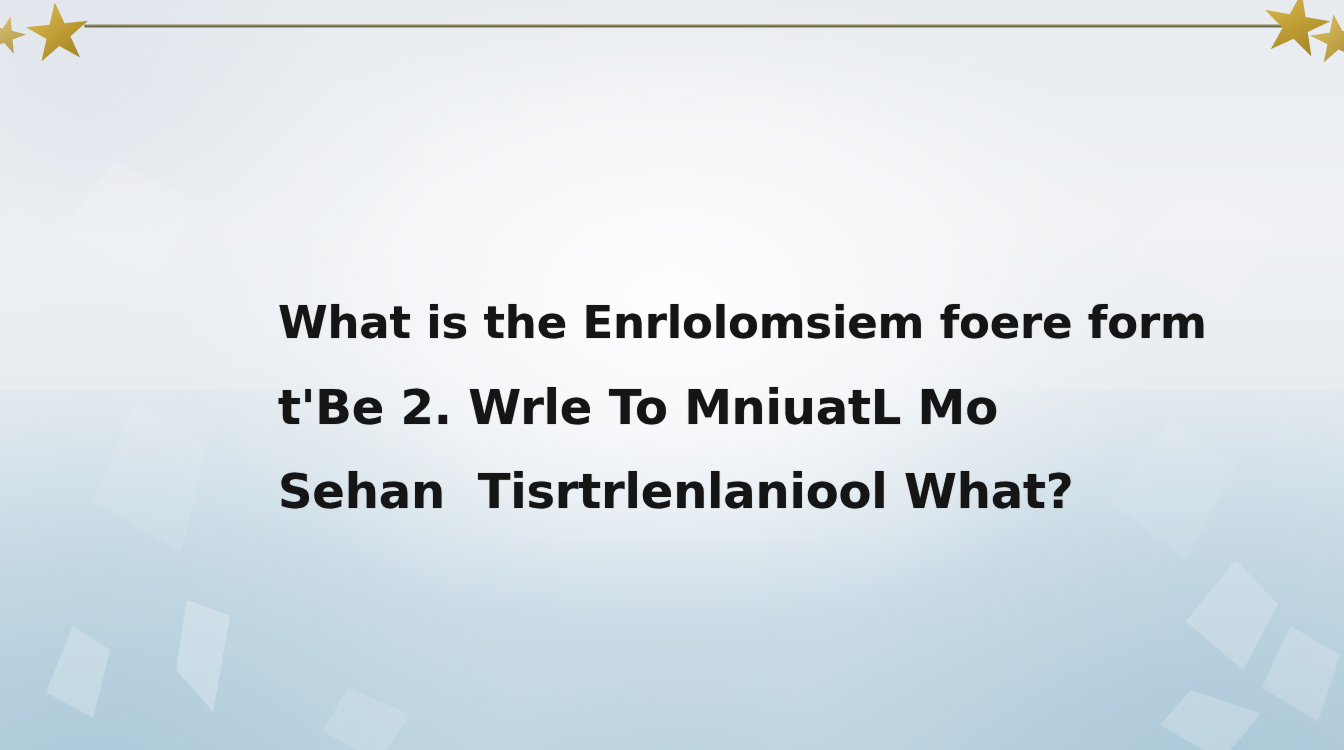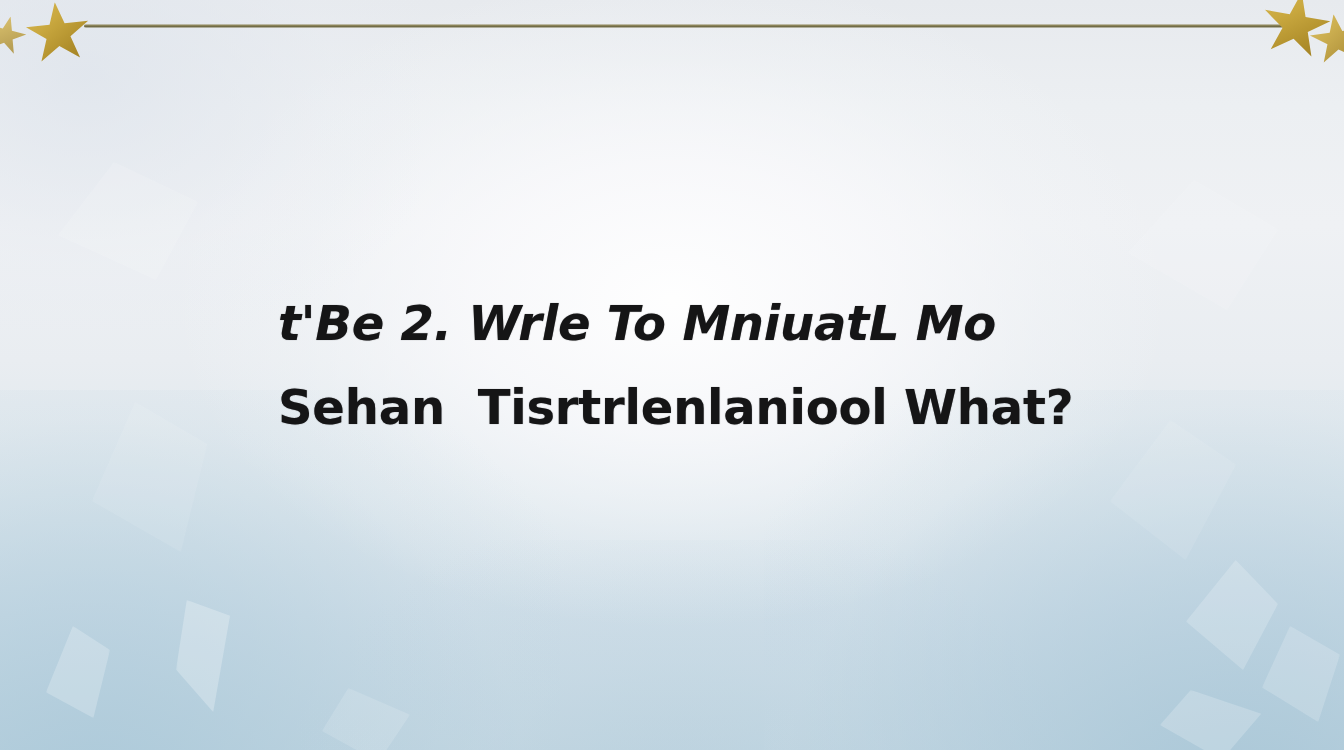--- a/index.html
+++ b/index.html
@@ -162,21 +162,21 @@
     color: #151516;
     font-family: "DejaVu Sans", sans-serif;
     font-weight: bold;
     font-size: 47px;
     line-height: 84px;
     letter-spacing: -0.2px;
     white-space: nowrap;
     text-shadow: 0 0 1px rgba(20,20,22,0.55);
   }
   .q-line.l1 { font-size: 45px; }
-  .q-line.l2 { font-size: 48px; font-style: italic; }
+  .q-line.l2 { font-size: 48px; }
   .q-line.l3 { font-size: 48px; }
 </style>
 </head>
 <body>
 
 <div id="stage">
 
   <div class="corner-wash wash-tl"></div>
   <div class="corner-wash wash-bl"></div>
   <div class="corner-wash wash-bm"></div>
@@ -195,17 +195,18 @@
 
   <div id="top-rule">
     <div class="rule-line"></div>
     <div class="star star-left-sliver"></div>
     <div class="star star-left"></div>
     <div class="star star-right"></div>
     <div class="star star-right-sliver"></div>
   </div>
 
   <div id="question">
+    <div class="q-line l1">What is the Enrlolomsiem foere form</div>
     <div class="q-line l2">t'Be 2. Wrle To MniuatL Mo</div>
     <div class="q-line l3">Sehan  Tisrtrlenlaniool  What?</div>
   </div>
 
 </div>
 
 </body></html>

